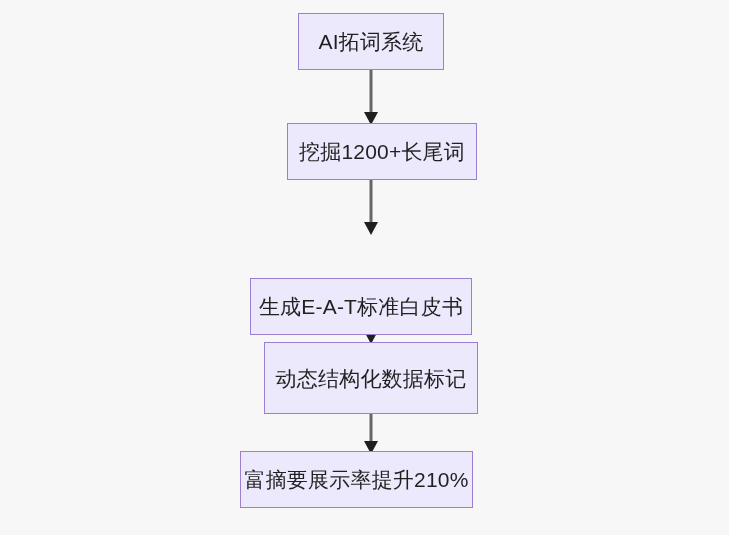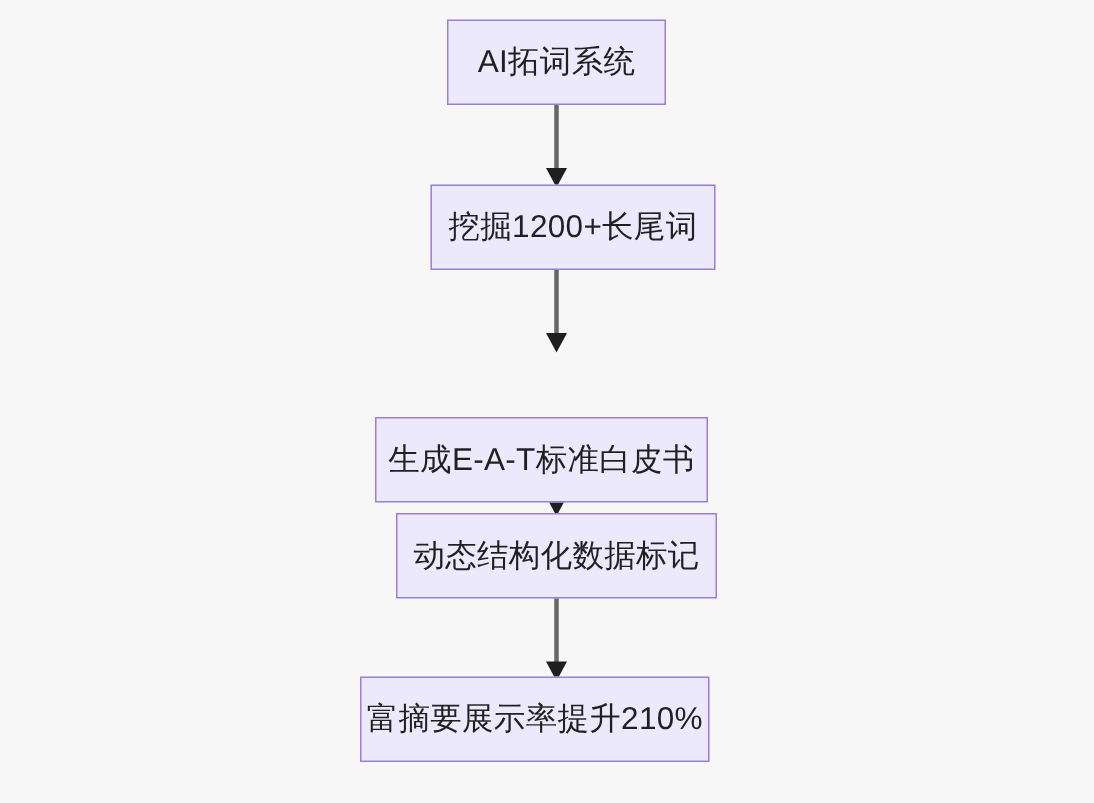--- a/index.html
+++ b/index.html
@@ -82,21 +82,21 @@
   </div>
 
   <div class="node" style="left:276px; top:123px; width:190px; height:57px;margin-left:11px;">
     <span class="node-label">挖掘1200+长尾词</span>
   </div>
 
   <div class="node" style="left:250px; top:232px; width:222px; height:57px;margin-top:46px;">
     <span class="node-label">生成E-A-T标准白皮书</span>
   </div>
 
-  <div class="node" style="left:264px; top:342px; width:214px; height:57px;">
+  <div class="node" style="left:264px; top:342px; width:214px; height:72px;">
     <span class="node-label">动态结构化数据标记</span>
   </div>
 
   <div class="node" style="left:240px; top:451px; width:233px; height:57px;">
     <span class="node-label">富摘要展示率提升210%</span>
   </div>
 
 </div>
 
 </body></html>

